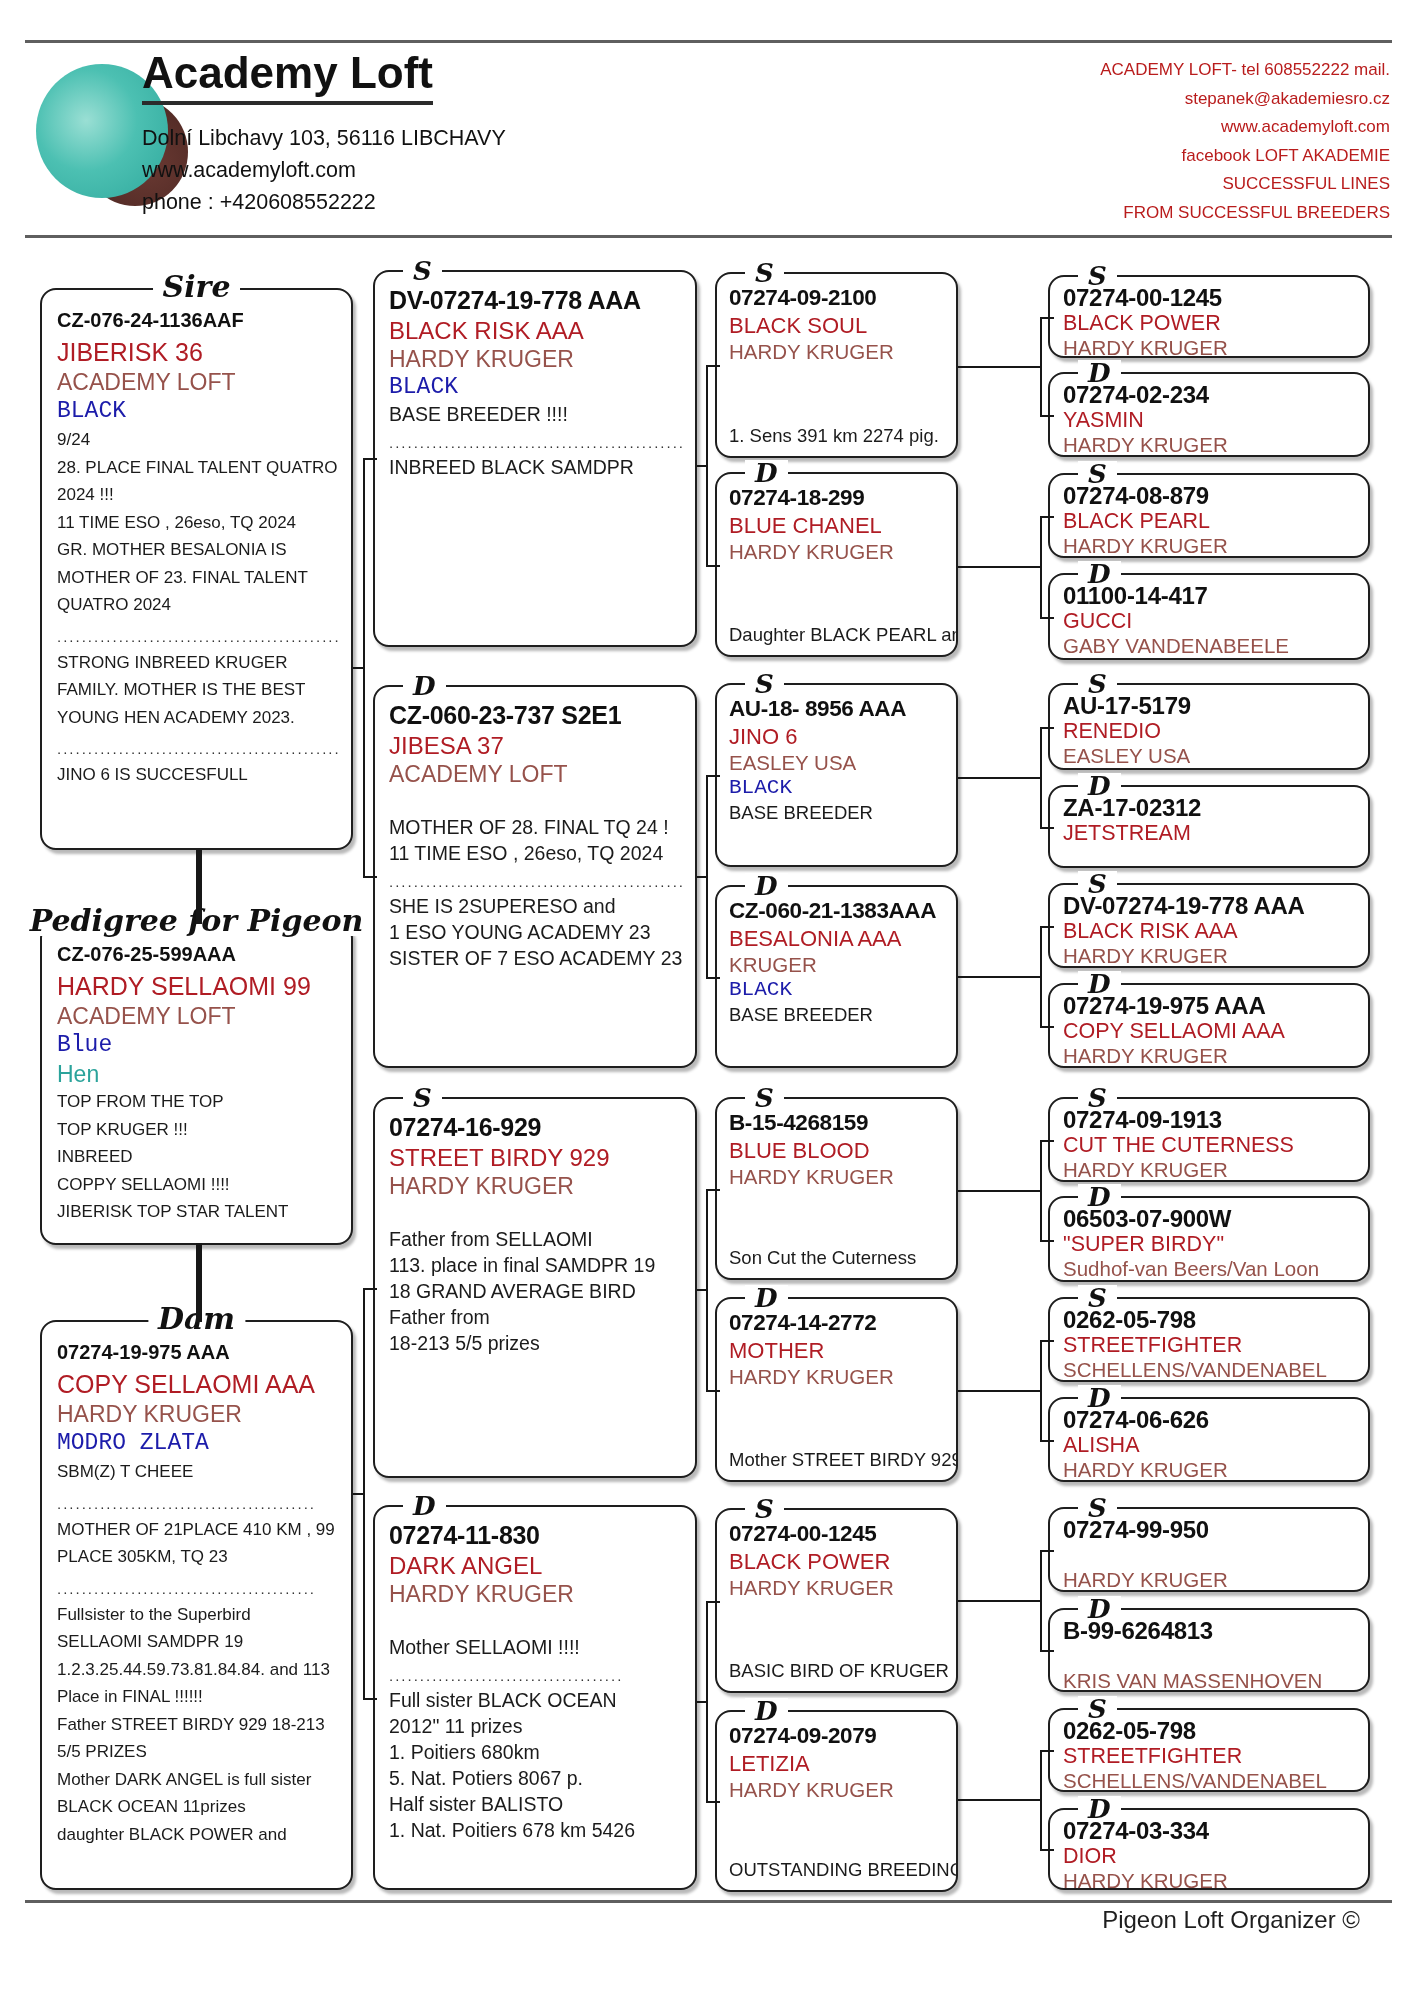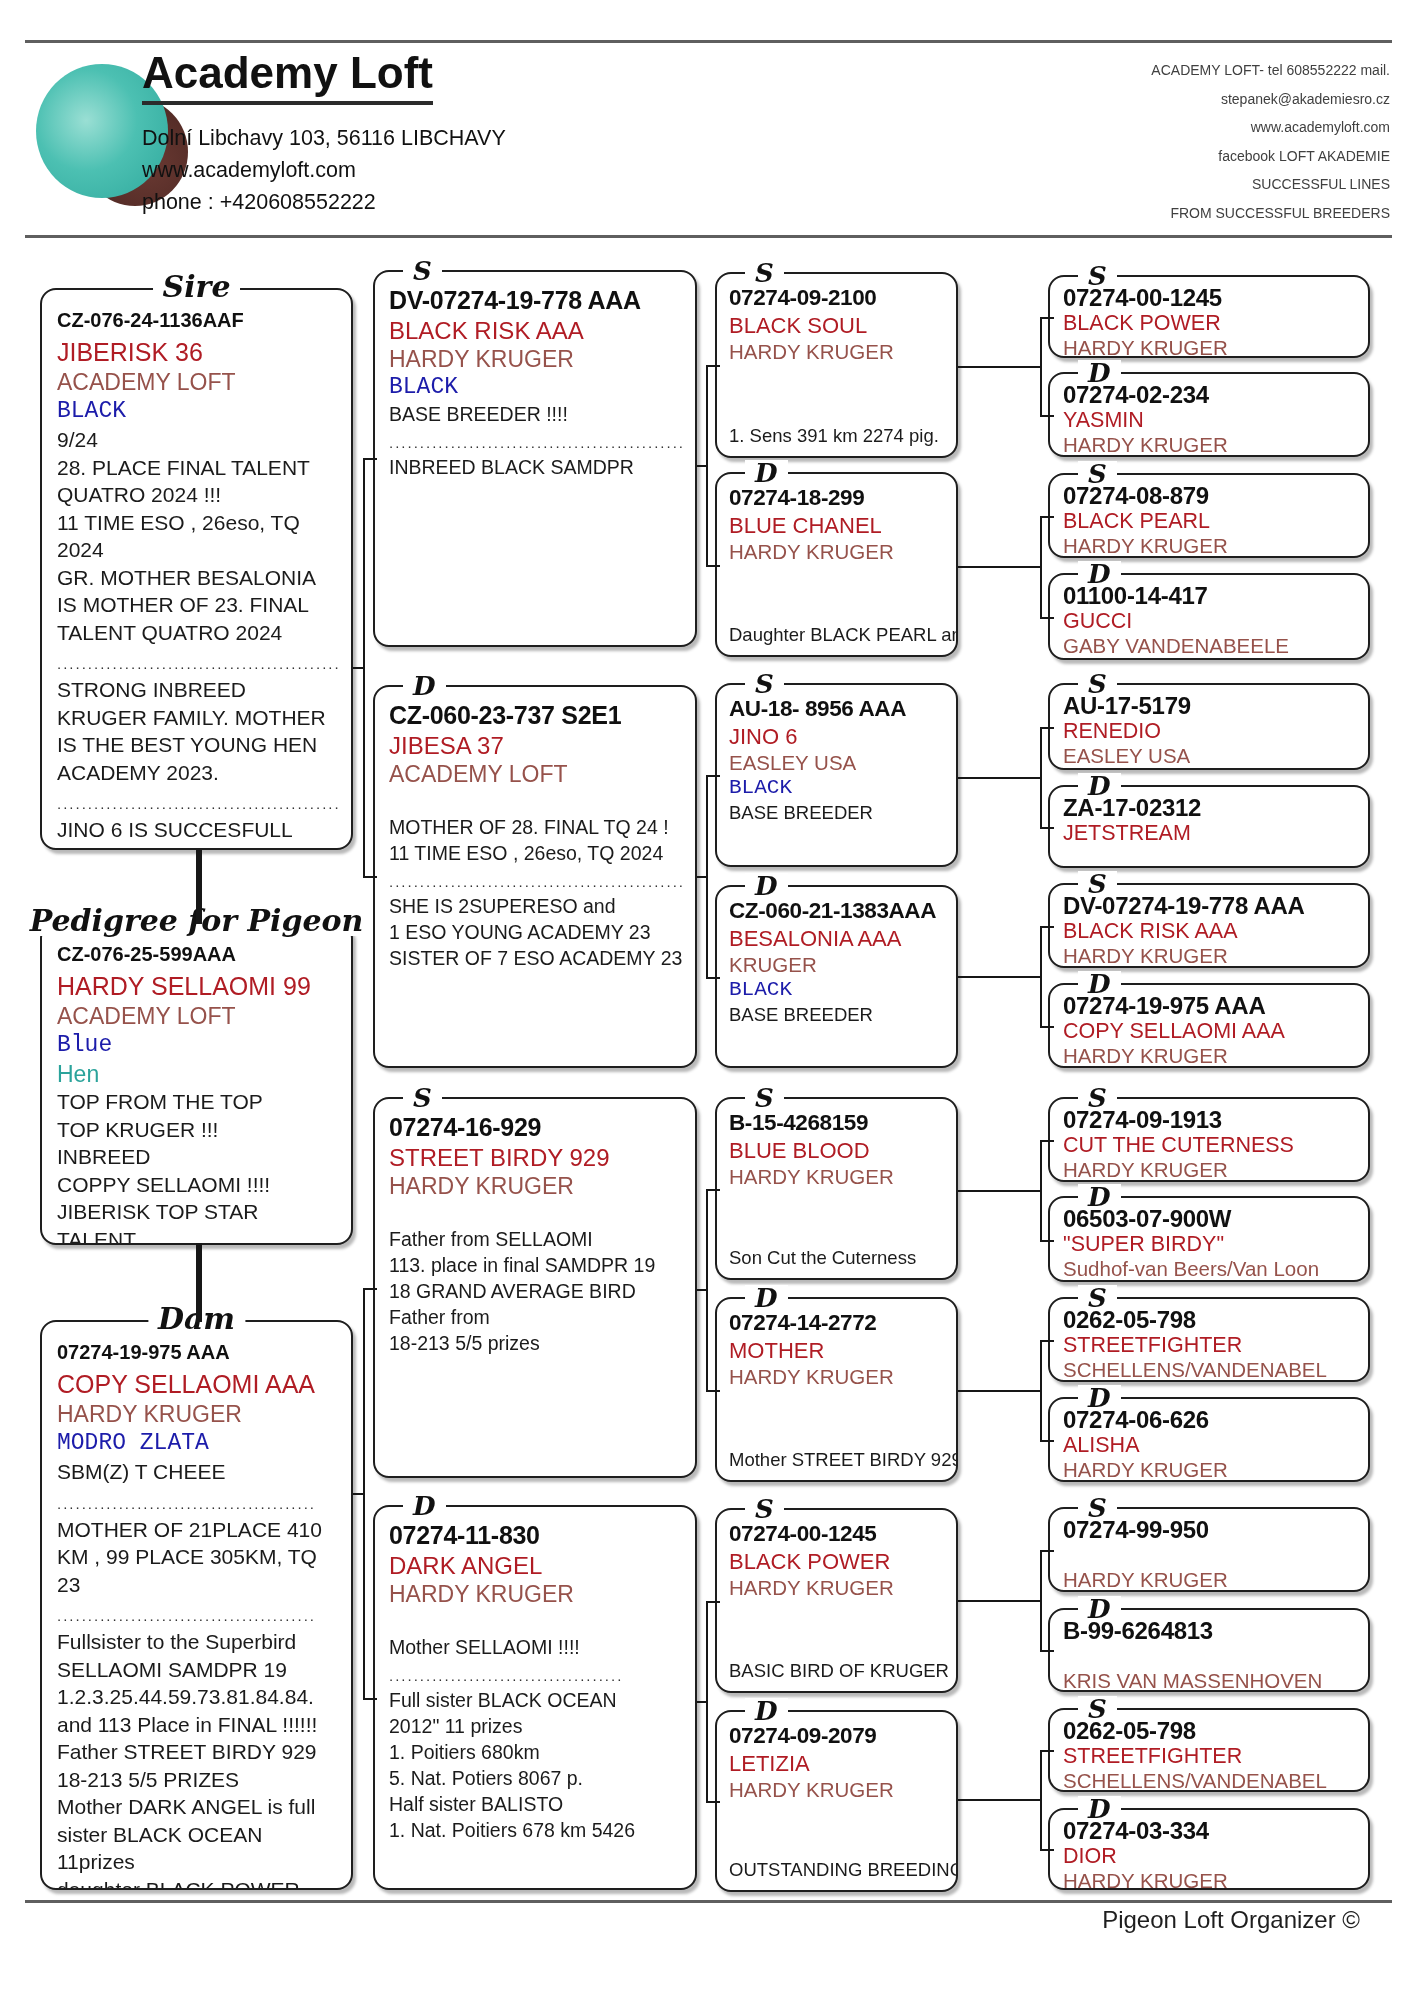--- a/index.html
+++ b/index.html
@@ -6,42 +6,42 @@
   body{width:1415px;height:2000px;position:relative;font-family:"Liberation Sans",sans-serif;color:#141414;overflow:hidden;}
   :root{--red:#b01c24;--brown:#96524b;--blue:#1c1caa;--teal:#2ba39b;--ink:#141414;}
   .rule{position:absolute;left:25px;width:1367px;height:3px;background:#5f5f5f;}
   
   .logo-wrap{position:absolute;left:36px;top:64px;width:152px;height:146px;}
   .logo-back{position:absolute;left:46px;top:34px;width:106px;height:108px;border-radius:50%;background:radial-gradient(circle at 60% 60%, #6b3a33, #46231f);}
   .logo-front{position:absolute;left:0;top:0;width:132px;height:134px;border-radius:50%;background:radial-gradient(circle at 38% 42%, #9adfd4 0%, #4cc0b2 45%, #2fa89c 100%);}
   .hdr-title{position:absolute;left:142px;top:48px;font-size:44px;font-weight:bold;color:#111;}
   .hdr-title span{border-bottom:4px solid #2b2b2b;padding-bottom:3px;display:inline-block;}
   .hdr-addr{position:absolute;left:142px;top:122px;font-size:21.5px;line-height:32px;color:#111;}
-  .hdr-contact{position:absolute;right:25px;top:56px;text-align:right;font-size:14px;line-height:28.5px;color:#404040;}
+  .hdr-contact{position:absolute;right:25px;top:56px;text-align:right;font-size:17px;line-height:28.5px;color:#b91c1c;}
   
   .box{position:absolute;border:2px solid #1e1e1e;border-radius:16px;background:#fff;box-shadow:3px 4px 3px rgba(0,0,0,0.28);box-sizing:border-box;}
   .inner{position:absolute;inset:0;display:flex;flex-direction:column;overflow:hidden;border-radius:14px;}
   .tag{position:absolute;background:#fff;padding:0 10px;font-family:"DejaVu Serif",serif;font-style:italic;font-weight:bold;color:#111;line-height:1;}
   .tag.letter{left:28px;top:-14px;font-size:26px;}
   .tag.word{left:50%;transform:translateX(-50%);top:-18px;font-size:30px;white-space:nowrap;}
   .ring{font-weight:bold;color:#101010;white-space:nowrap;}
   .name{color:var(--red);white-space:nowrap;}
   .loft{color:var(--brown);white-space:nowrap;}
   .clr{color:var(--blue);font-family:Liberation Mono, monospace;}
   .sex{color:var(--teal);}
   .note{color:#1b1b1b;}
   .dots{overflow:hidden;white-space:nowrap;letter-spacing:2px;color:#333;flex:none;}
   
   .colA .inner{padding:14px 12px 6px 15px;}
   .colA .ring{font-size:20px;line-height:33px;}
   .colA .name{font-size:25px;line-height:31px;}
   .colA .loft{font-size:23px;line-height:29px;}
   .colA .clr{font-size:23px;line-height:29px;}
   .colA .sex{font-size:23px;line-height:28px;}
-  .colA .note{font-size:21px;line-height:27.5px;}
+  .colA .note{font-size:17px;line-height:27.5px;}
   .colA .dots{font-size:15px;margin:9px 0 4px 0;}
   
   .colB .inner{padding:13px 12px 6px 14px;}
   .colB .ring{font-size:25px;line-height:31px;letter-spacing:-0.3px;}
   .colB .name{font-size:24px;line-height:29px;}
   .colB .loft{font-size:23px;line-height:28px;}
   .colB .clr{font-size:23px;line-height:28px;}
   .colB .note{font-size:19.5px;line-height:26px;}
   .colB .dots{font-size:15px;margin:7px 0 3px 0;}
   .colB .blank{height:26px;flex:none;}

